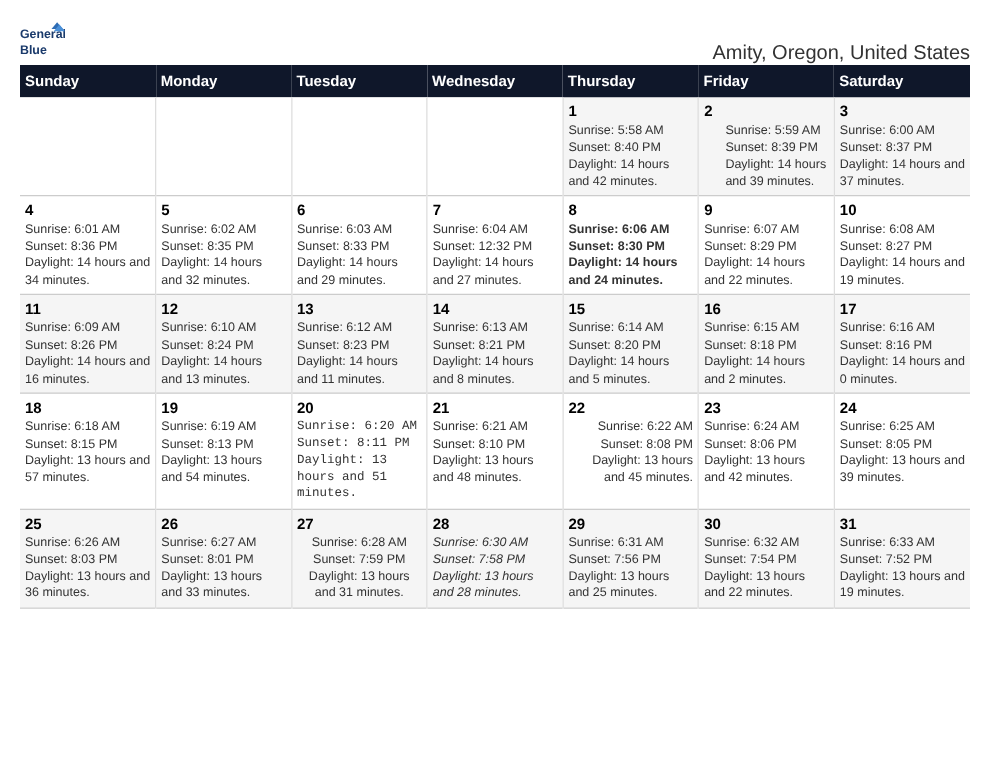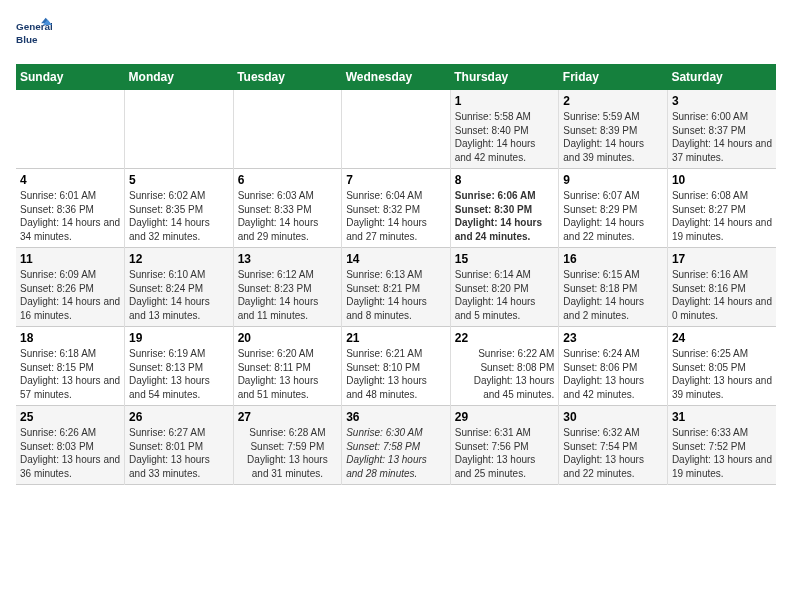--- a/index.html
+++ b/index.html
@@ -7,21 +7,20 @@
       font-family: Arial, sans-serif;
       background: #fff;
       width: 792px;
       min-height: 612px;
       padding: 16px;
     }
     .header-area {
       display: flex;
       justify-content: space-between;
       align-items: flex-end;
-      margin-bottom: 12px;
     }
     .logo {
       display: flex;
       align-items: center;
       gap: 4px;
     }
     .logo-icon {
       width: 36px;
       height: 36px;
     }
@@ -36,21 +35,21 @@
     .subtitle {
       font-size: 16px;
       color: #333;
     }
     table {
       width: 100%;
       border-collapse: collapse;
       font-size: 10.5px;
     }
     thead tr {
-      background-color: #15803d;
+      background-color: #0f172a;
       color: #fff;
     }
     thead th {
       padding: 6px 4px;
       text-align: left;
       font-size: 12px;
       font-weight: bold;
     }
     tbody tr {
       border-bottom: 1px solid #ccc;
@@ -92,20 +91,21 @@
 <div class="header-area">
   <div class="logo">
     <svg class="logo-icon" viewBox="0 0 40 40" xmlns="http://www.w3.org/2000/svg">
       <text x="0" y="16" font-size="11" font-weight="bold" fill="#1a3a6b">General</text>
       <text x="0" y="30" font-size="11" font-weight="bold" fill="#1a3a6b">Blue</text>
       <polygon points="28,8 38,8 33,2" fill="#2d6cb4"></polygon>
       <polygon points="30,10 40,10 35,4" fill="#4a90d9"></polygon>
     </svg>
   </div>
   <div class="title-area">
+    <div class="subtitle">Amity, Oregon, United States</div>
   </div>
 </div>
 
 <table>
   <thead>
     <tr>
     <th>Sunday</th>
         <th>Monday</th>
         <th>Tuesday</th>
         <th>Wednesday</th>
@@ -121,21 +121,21 @@
         <td class="empty-cell"></td>
         <td class="empty-cell"></td>
         <td>
           <span class="day-num">1</span>
           <div class="day-info" style="white-space: pre-line;">Sunrise: 5:58 AM
 Sunset: 8:40 PM
 Daylight: 14 hours and 42 minutes.</div>
         </td>
         <td>
           <span class="day-num">2</span>
-          <div class="day-info" style="white-space: pre-line;">Sunrise: 5:59 AM
+          <div class="day-info" style="white-space: pre-line; margin-left: 17px;">Sunrise: 5:59 AM
 Sunset: 8:39 PM
 Daylight: 14 hours and 39 minutes.</div>
         </td>
         <td>
           <span class="day-num">3</span>
           <div class="day-info" style="white-space: pre-line;">Sunrise: 6:00 AM
 Sunset: 8:37 PM
 Daylight: 14 hours and 37 minutes.</div>
         </td>
       </tr>
@@ -154,21 +154,21 @@
         </td>
         <td>
           <span class="day-num">6</span>
           <div class="day-info" style="white-space: pre-line;">Sunrise: 6:03 AM
 Sunset: 8:33 PM
 Daylight: 14 hours and 29 minutes.</div>
         </td>
         <td>
           <span class="day-num">7</span>
           <div class="day-info" style="white-space: pre-line;">Sunrise: 6:04 AM
-Sunset: 8:32 PM
+Sunset: 12:32 PM
 Daylight: 14 hours and 27 minutes.</div>
         </td>
         <td>
           <span class="day-num">8</span>
           <div class="day-info" style="white-space: pre-line; font-weight: bold;">Sunrise: 6:06 AM
 Sunset: 8:30 PM
 Daylight: 14 hours and 24 minutes.</div>
         </td>
         <td>
           <span class="day-num">9</span>
@@ -235,21 +235,21 @@
 Daylight: 13 hours and 57 minutes.</div>
         </td>
         <td>
           <span class="day-num">19</span>
           <div class="day-info" style="white-space: pre-line;">Sunrise: 6:19 AM
 Sunset: 8:13 PM
 Daylight: 13 hours and 54 minutes.</div>
         </td>
         <td>
           <span class="day-num">20</span>
-          <div class="day-info" style="white-space: pre-line;">Sunrise: 6:20 AM
+          <div class="day-info" style="white-space: pre-line; font-family: Liberation Mono, monospace;">Sunrise: 6:20 AM
 Sunset: 8:11 PM
 Daylight: 13 hours and 51 minutes.</div>
         </td>
         <td>
           <span class="day-num">21</span>
           <div class="day-info" style="white-space: pre-line;">Sunrise: 6:21 AM
 Sunset: 8:10 PM
 Daylight: 13 hours and 48 minutes.</div>
         </td>
         <td>
@@ -284,21 +284,21 @@
 Sunset: 8:01 PM
 Daylight: 13 hours and 33 minutes.</div>
         </td>
         <td>
           <span class="day-num">27</span>
           <div class="day-info" style="white-space: pre-line; text-align: center;">Sunrise: 6:28 AM
 Sunset: 7:59 PM
 Daylight: 13 hours and 31 minutes.</div>
         </td>
         <td>
-          <span class="day-num">36</span>
+          <span class="day-num">28</span>
           <div class="day-info" style="white-space: pre-line; font-style: italic;">Sunrise: 6:30 AM
 Sunset: 7:58 PM
 Daylight: 13 hours and 28 minutes.</div>
         </td>
         <td>
           <span class="day-num">29</span>
           <div class="day-info" style="white-space: pre-line;">Sunrise: 6:31 AM
 Sunset: 7:56 PM
 Daylight: 13 hours and 25 minutes.</div>
         </td>

